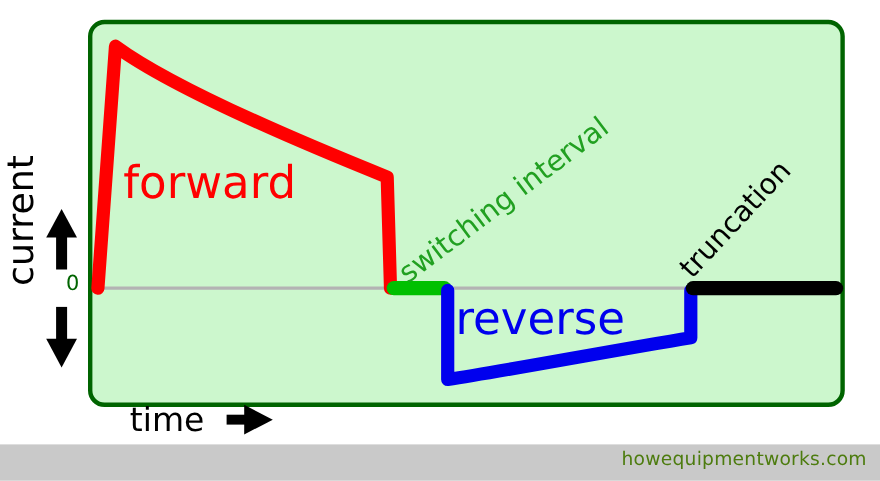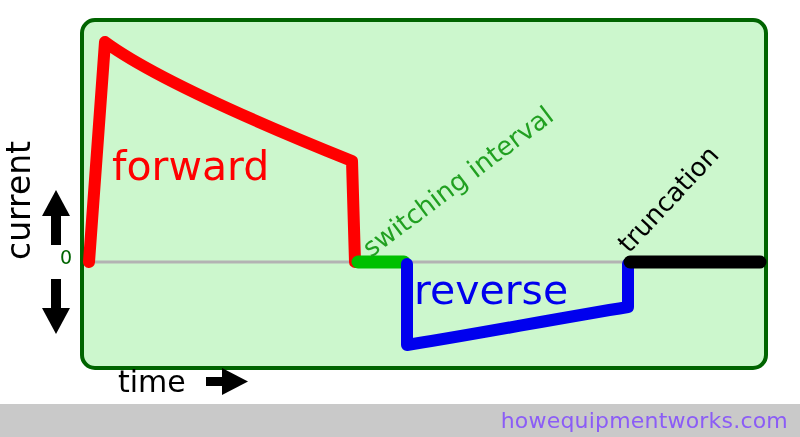--- a/index.html
+++ b/index.html
@@ -34,22 +34,22 @@
     top: 404px;
     width: 800px;
     height: 33px;
     background: #c9c9c9;
   }
   .footer-text {
     position: absolute;
     right: 12px;
     top: 408px;
     font-family: "DejaVu Sans", sans-serif;
-    font-size: 22px;
-    color: #8b5cf6;
+    font-size: 17px;
+    color: #4d7c0f;
     letter-spacing: 0.2px;
     white-space: nowrap;
   }
 </style>
 </head>
 <body>
 
 <div id="stage">
 
   <svg id="diagram" viewBox="0 0 800 437">

